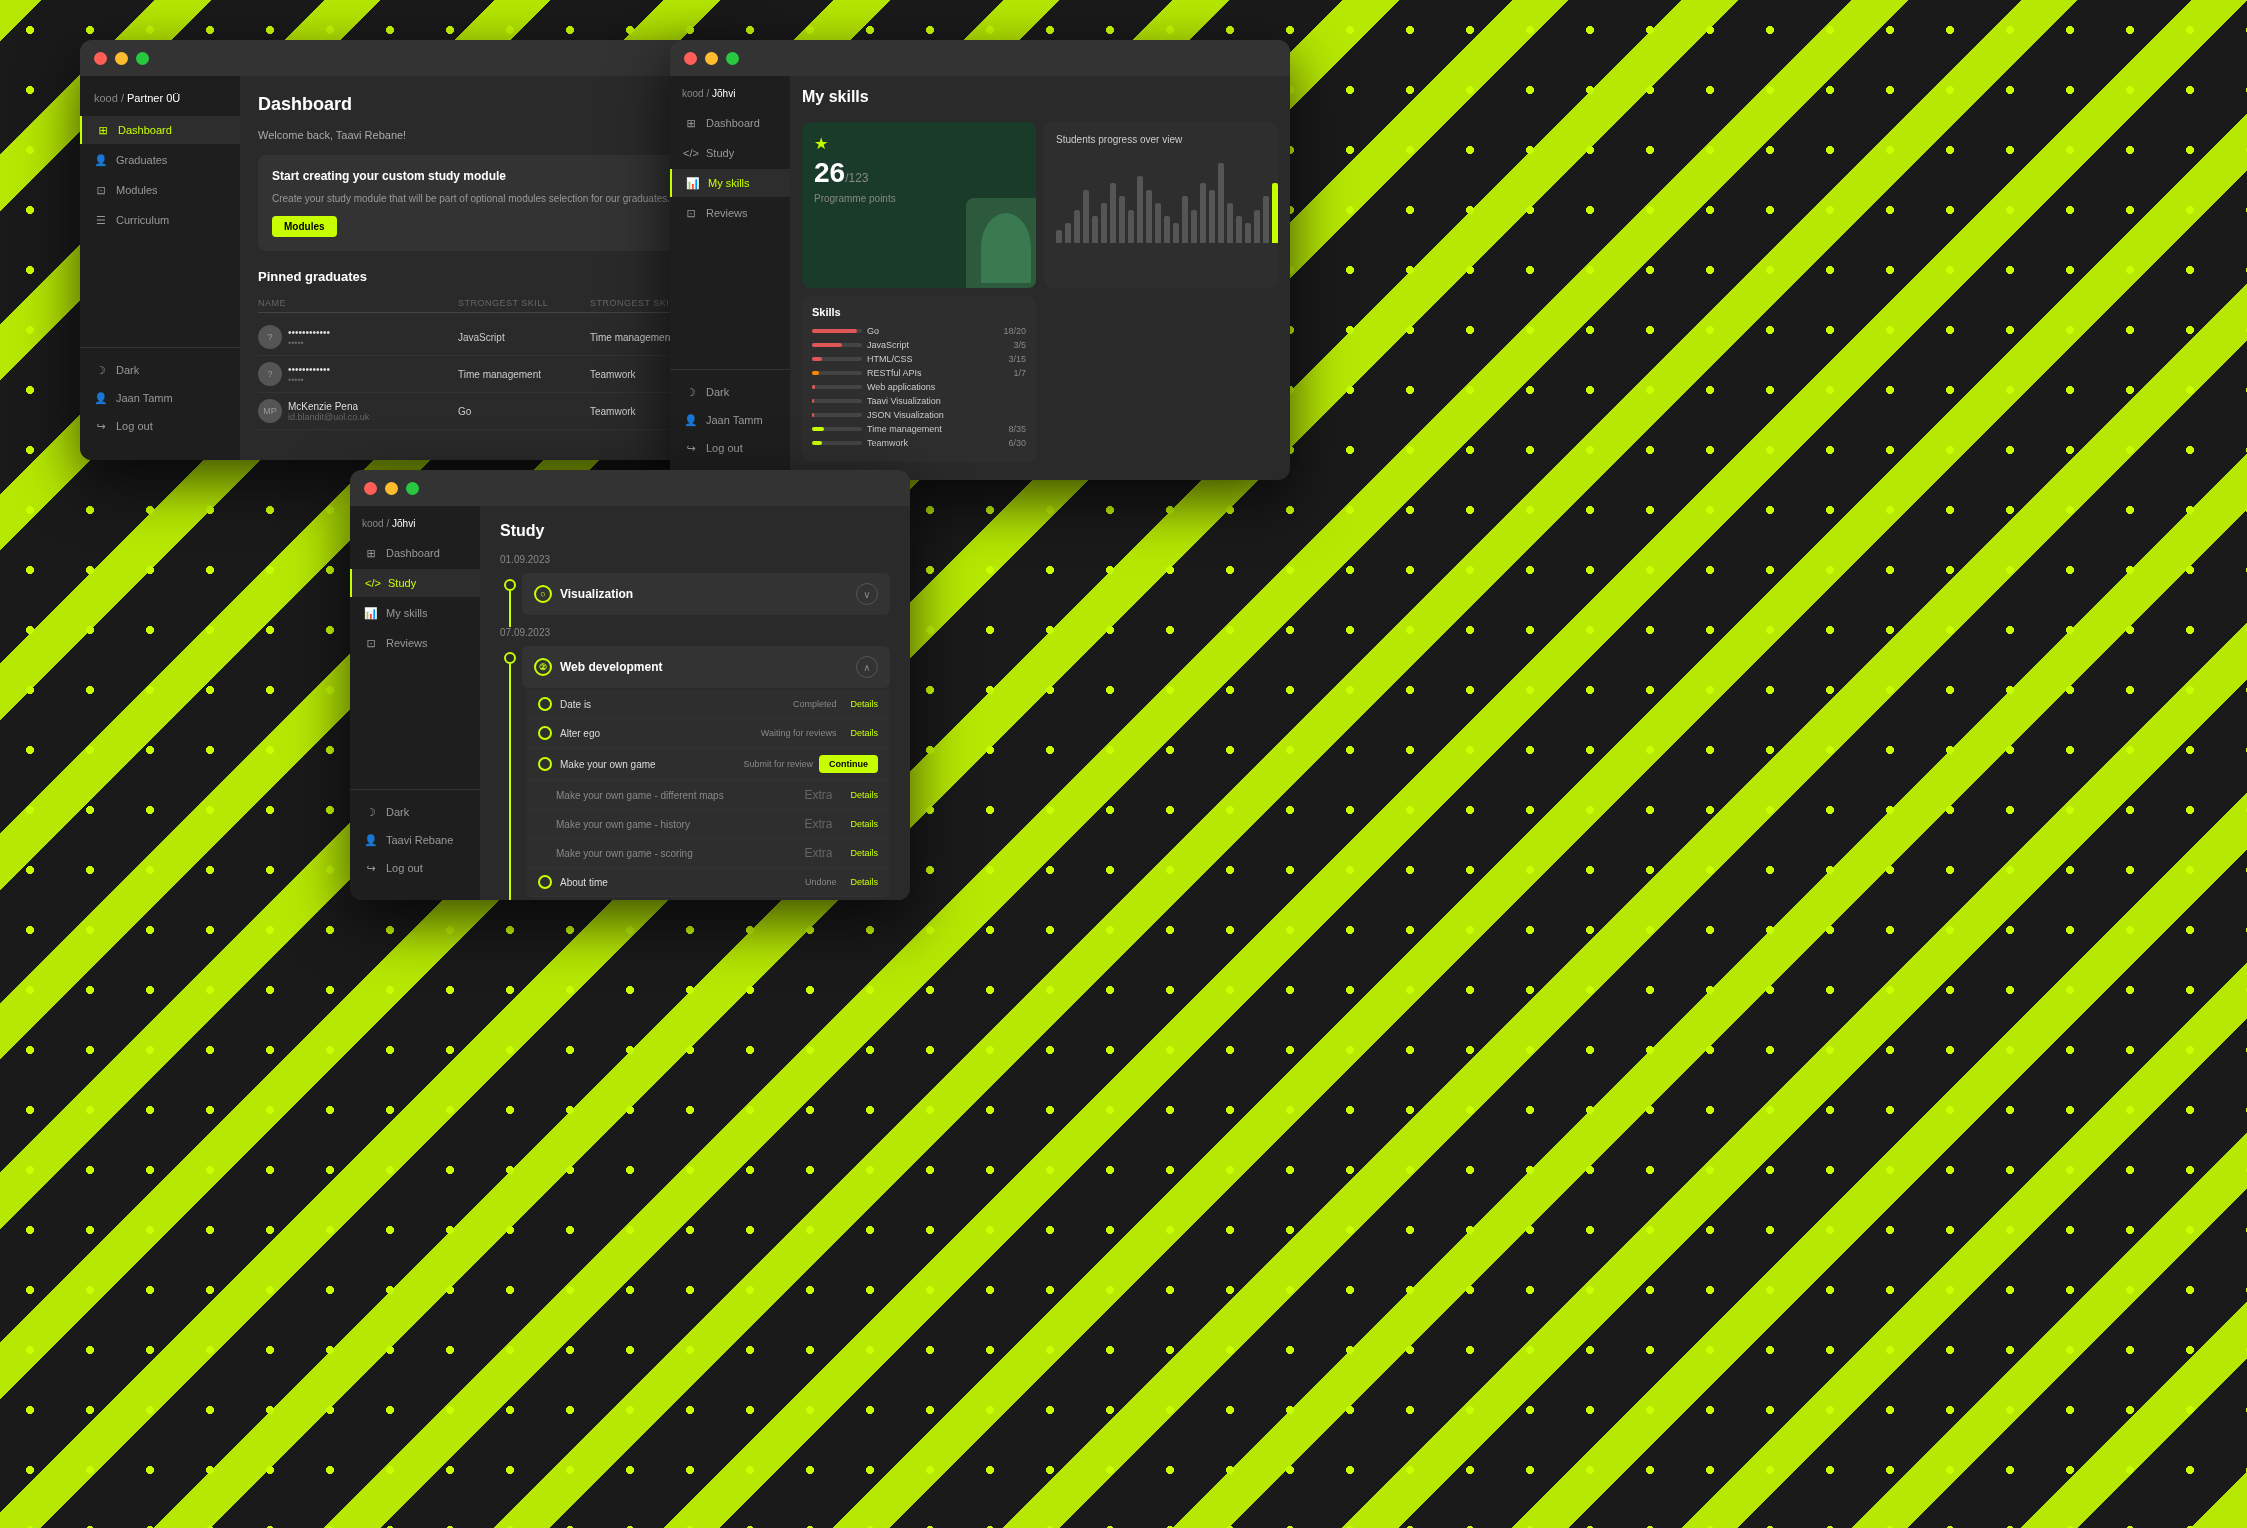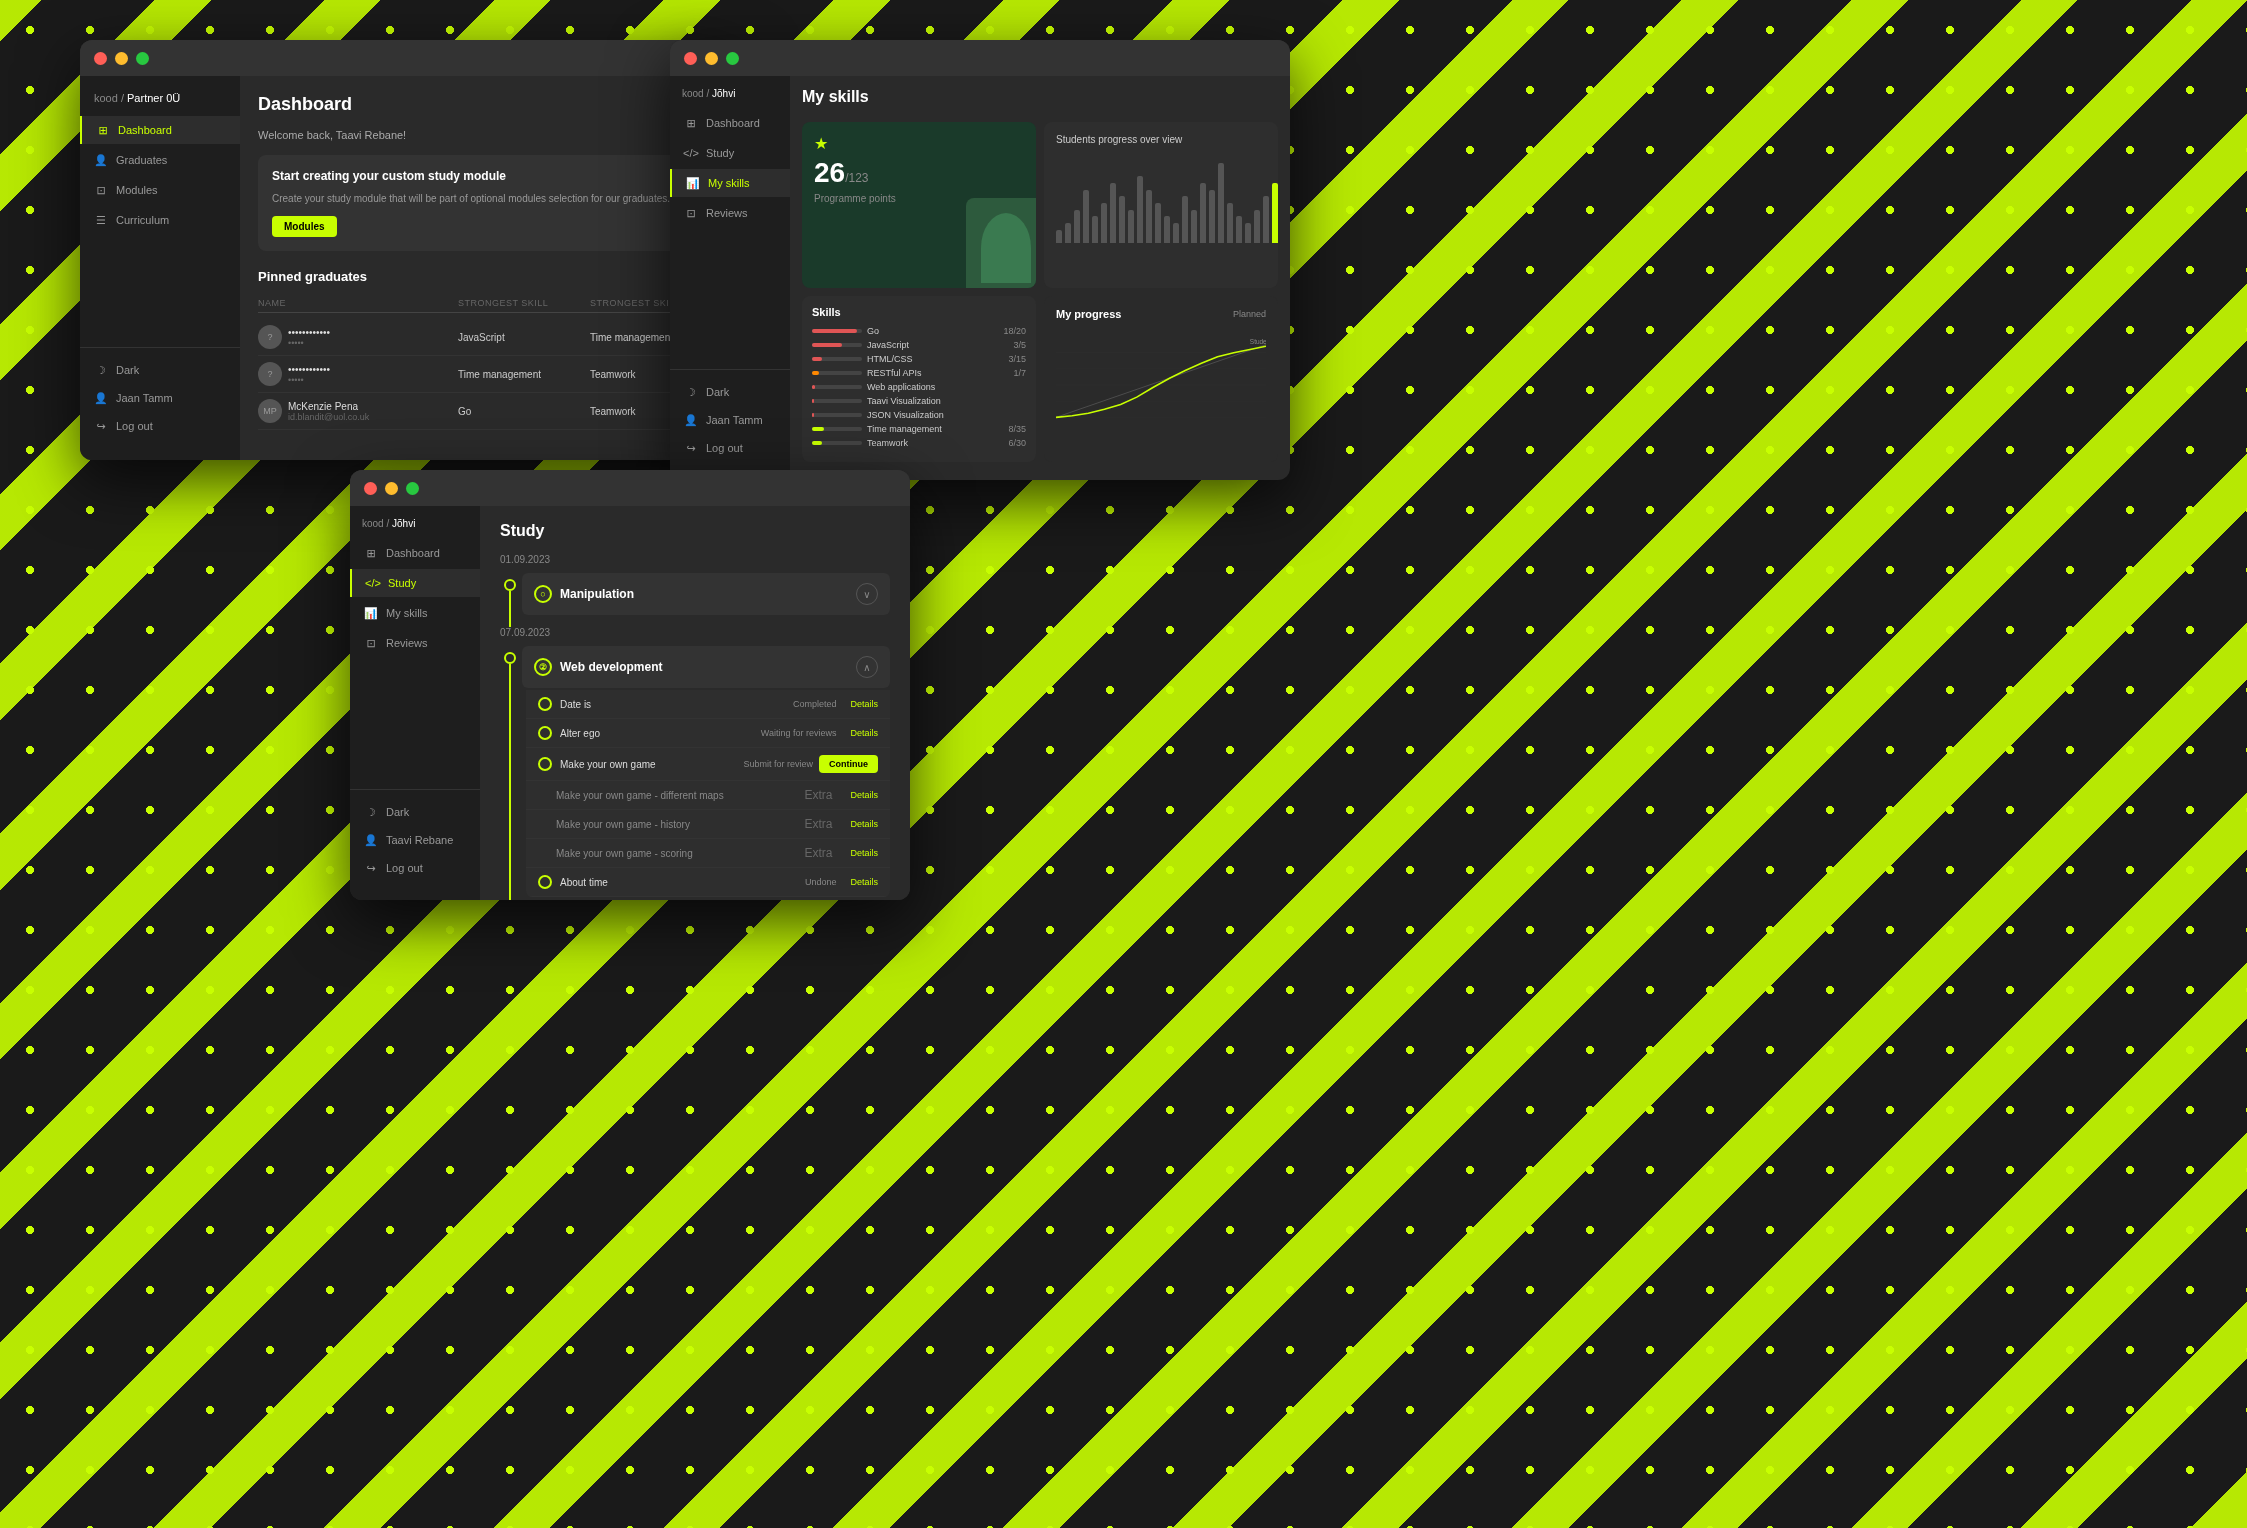--- a/index.html
+++ b/index.html
@@ -800,39 +800,20 @@
                   <div style="width: 50px; height: 4px; background: rgb(68, 68, 68); border-radius: 2px; position: relative;">
                     <div style="position: absolute; left: 0px; top: 0px; height: 100%; width: 20%; background: rgb(200, 255, 0); border-radius: 2px;"></div>
                   </div>
                   <span style="font-size: 9px; color: rgb(204, 204, 204);">Teamwork</span>
                 </div>
                 <span style="font-size: 9px; color: rgb(136, 136, 136);">6/30</span>
               </div>
             </div>
         </div>
 
-        <div class="skills-card chart-card">
-          <div style="display:flex;justify-content:space-between;align-items:center;margin-bottom:6px;">
-            <span style="font-size:11px;font-weight:600;color:#fff;">My progress</span>
-            <span style="font-size:9px;color:#888;">Planned</span>
-          </div>
-          <svg width="100%" height="110" viewBox="0 0 260 110">
-
-            <line x1="0" y1="20" x2="260" y2="20" stroke="#333" stroke-width="0.5"></line>
-            <line x1="0" y1="40" x2="260" y2="40" stroke="#333" stroke-width="0.5"></line>
-            <line x1="0" y1="60" x2="260" y2="60" stroke="#333" stroke-width="0.5"></line>
-            <line x1="0" y1="80" x2="260" y2="80" stroke="#333" stroke-width="0.5"></line>
-            <line x1="0" y1="100" x2="260" y2="100" stroke="#333" stroke-width="0.5"></line>
-
-            <line x1="0" y1="100" x2="260" y2="10" stroke="#555" stroke-width="1" stroke-dasharray="none"></line>
-
-            <polyline points="0,100 20,98 40,95 60,90 80,84 100,75 120,63 140,52 160,42 180,33 200,25 220,20 240,16 260,12" fill="none" stroke="#c8ff00" stroke-width="2"></polyline>
-            <text x="240" y="9" fill="#888" font-size="8">Student</text>
-          </svg>
-        </div>
       </div>
     </div>
   </div>
 </div>
 
 <div class="window window-study">
   <div class="window-titlebar">
     <span class="traffic-light tl-red"></span>
     <span class="traffic-light tl-yellow"></span>
     <span class="traffic-light tl-green"></span>
@@ -880,21 +861,21 @@
     <div class="study-main">
       <div style="font-size:16px;font-weight:600;color:#fff;margin-bottom:14px;">Study</div>
 
       <div class="timeline-date">01.09.2023</div>
       <div style="position:relative;padding-left:22px;margin-bottom:12px;">
         <div style="position:absolute;left:4px;top:6px;width:12px;height:12px;border-radius:50%;border:2px solid #c8ff00;background:#2a2a2a;"></div>
         <div style="position:absolute;left:9px;top:18px;bottom:-12px;width:2px;background:#c8ff00;"></div>
         <div class="module-header">
           <div class="module-title">
             <div class="module-icon">○</div>
-            <span>Manipulation</span>
+            <span>Visualization</span>
           </div>
           <div class="module-toggle">∨</div>
         </div>
       </div>
 
       <div class="timeline-date">07.09.2023</div>
       <div style="position:relative;padding-left:22px;margin-bottom:12px;">
         <div style="position:absolute;left:4px;top:6px;width:12px;height:12px;border-radius:50%;border:2px solid #c8ff00;background:#2a2a2a;"></div>
         <div style="position:absolute;left:9px;top:18px;bottom:-12px;width:2px;background:#c8ff00;"></div>
         <div class="module-header">

